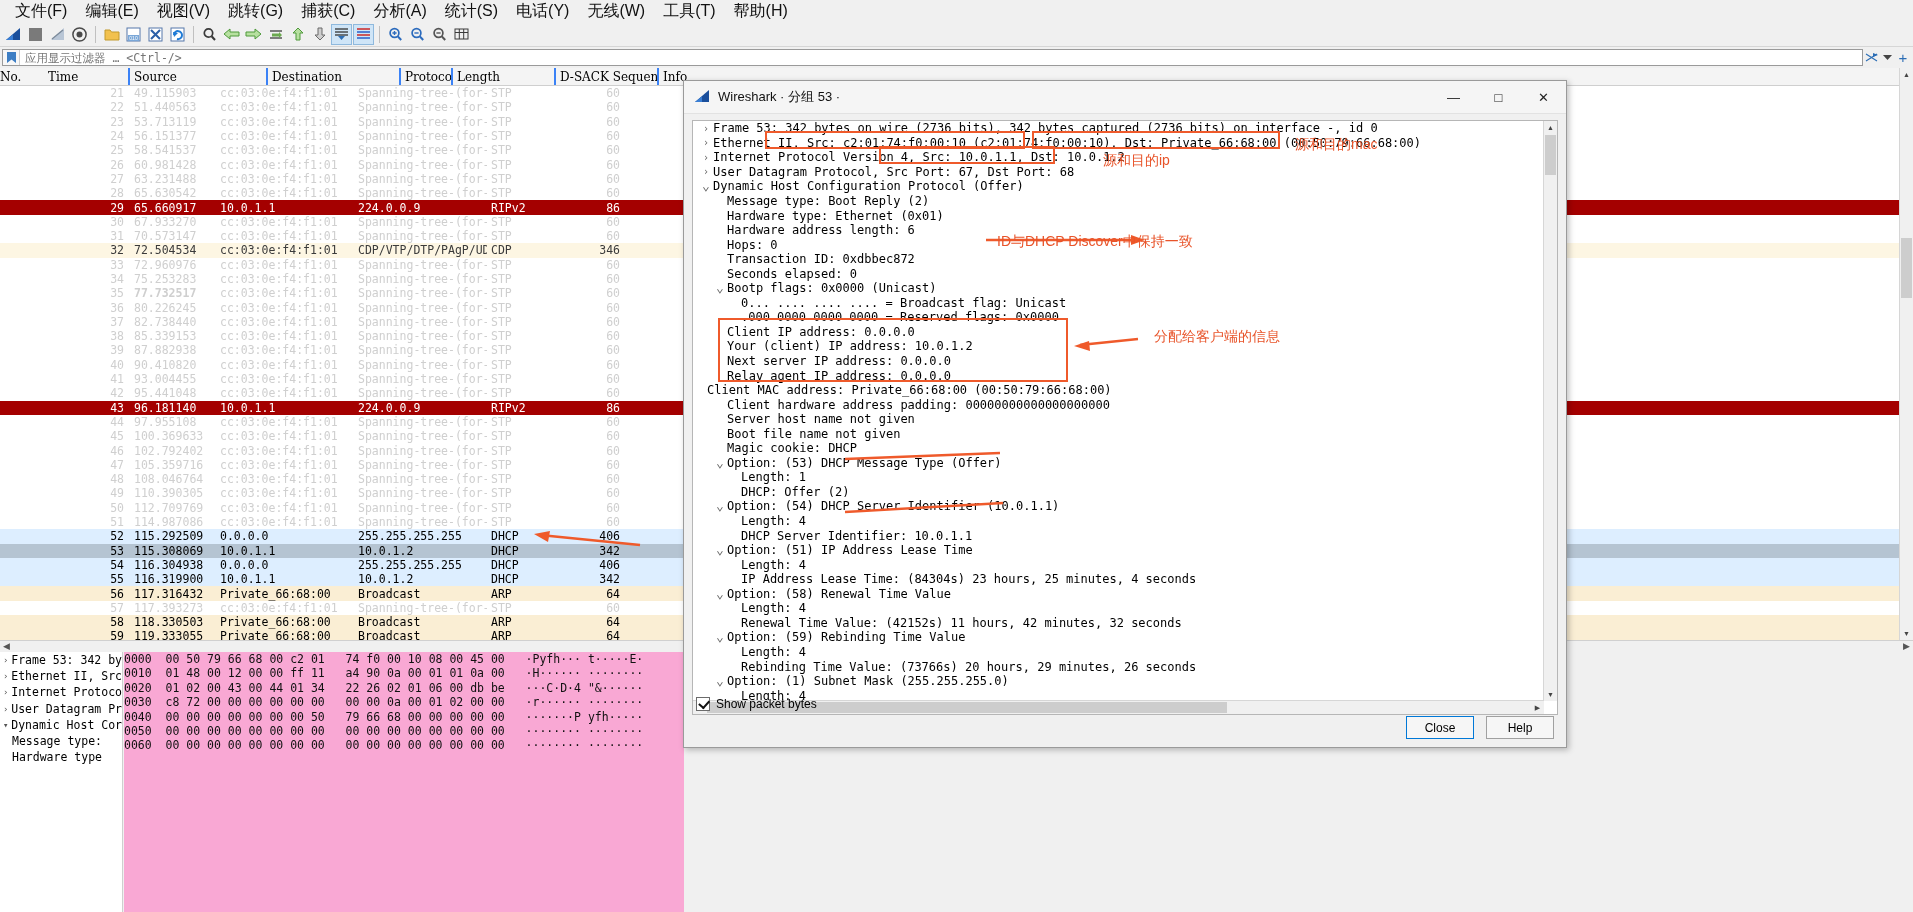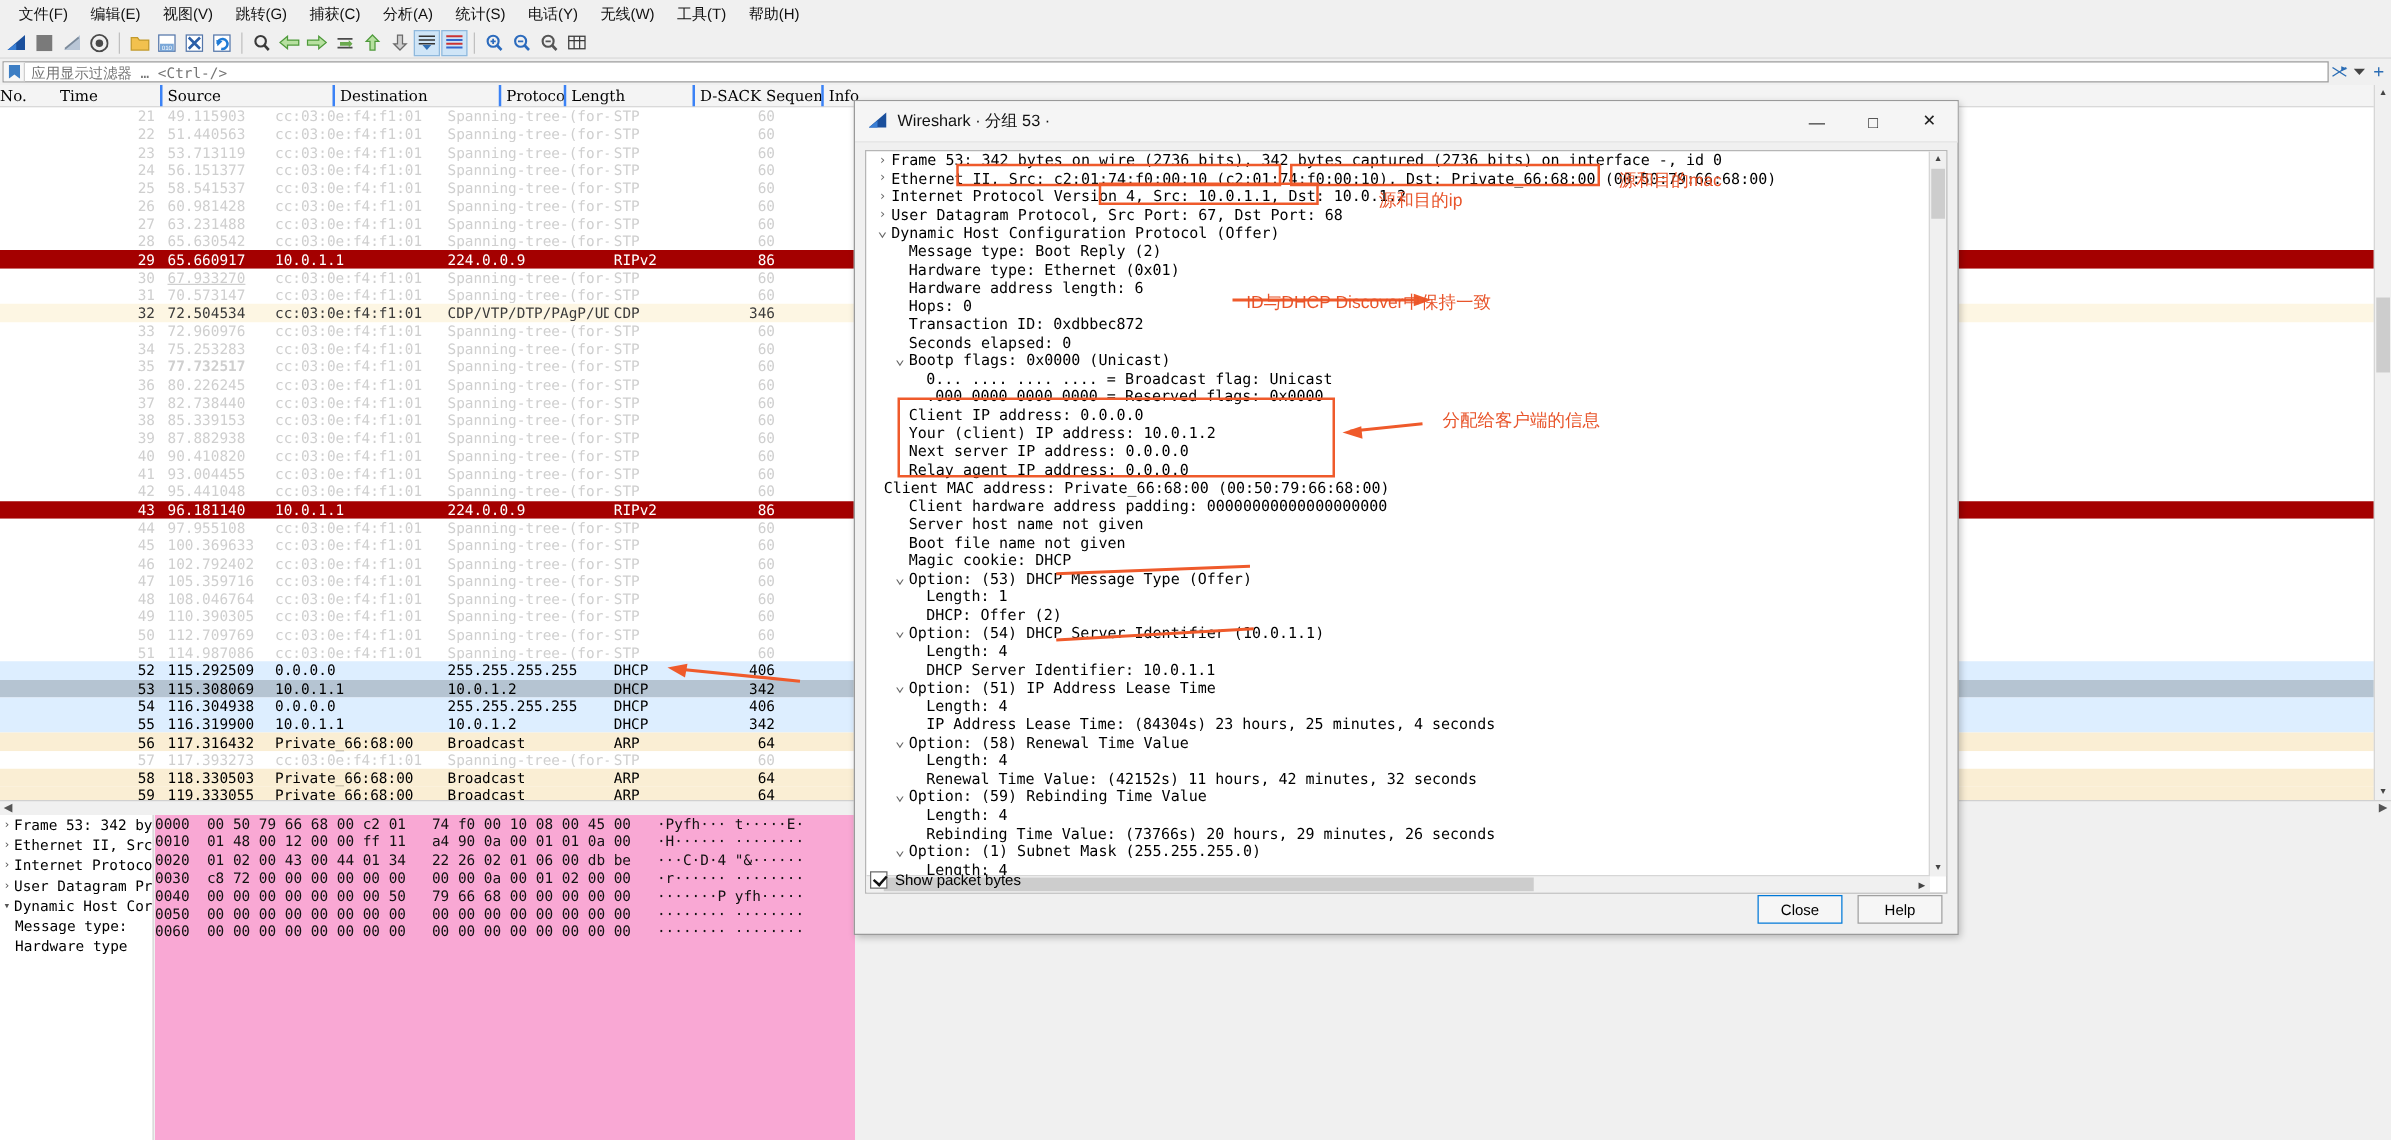--- a/index.html
+++ b/index.html
@@ -10,21 +10,21 @@
     font-size:12px;color:#000;
     position:relative;
   }
 
   
   #menubar{
     height:22px;background:#f0f0f0;display:flex;align-items:center;
     padding-left:6px;border-bottom:0px solid #ccc;
   }
   #menubar .mi{
-    font-size:12px;padding:2px 9px;color:#111;white-space:nowrap;cursor:default;
+    font-size:16px;padding:2px 9px;color:#111;white-space:nowrap;cursor:default;
   }
 
   
   #toolbar{
     height:24px;background:#f0f0f0;display:flex;align-items:center;
     padding-left:3px;gap:1px;border-bottom:1px solid #d6d6d6;
   }
   .tb{width:21px;height:21px;display:flex;align-items:center;justify-content:center;position:relative;}
   .tb.sel{background:#cfe5f7;border:1px solid #8fb9dd;box-sizing:border-box;}
   .tsep{width:1px;height:17px;background:#c0c0c0;margin:0 4px;}
@@ -395,21 +395,21 @@
         <div class="c-time" style="width: 86px; padding-left: 4px;">65.660917</div>
         <div class="c-src">10.0.1.1</div>
         <div class="c-dst">224.0.0.9</div>
         <div class="c-proto">RIPv2</div>
         <div class="c-len">86</div>
         <div class="c-dsack"></div>
         <div class="c-info">Response</div>
       </div>
       <div class="row r-stp">
         <div class="c-no">30</div>
-        <div class="c-time" style="width: 86px; padding-left: 4px; text-decoration: underline;">67.933270</div>
+        <div class="c-time" style="width: 86px; padding-left: 4px;">67.933270</div>
         <div class="c-src">cc:03:0e:f4:f1:01</div>
         <div class="c-dst">Spanning-tree-(for-…</div>
         <div class="c-proto">STP</div>
         <div class="c-len">60</div>
         <div class="c-dsack"></div>
         <div class="c-info">Conf. Root = 3276</div>
       </div>
       <div class="row r-stp">
         <div class="c-no">31</div>
         <div class="c-time" style="width: 86px; padding-left: 4px;">70.573147</div>

